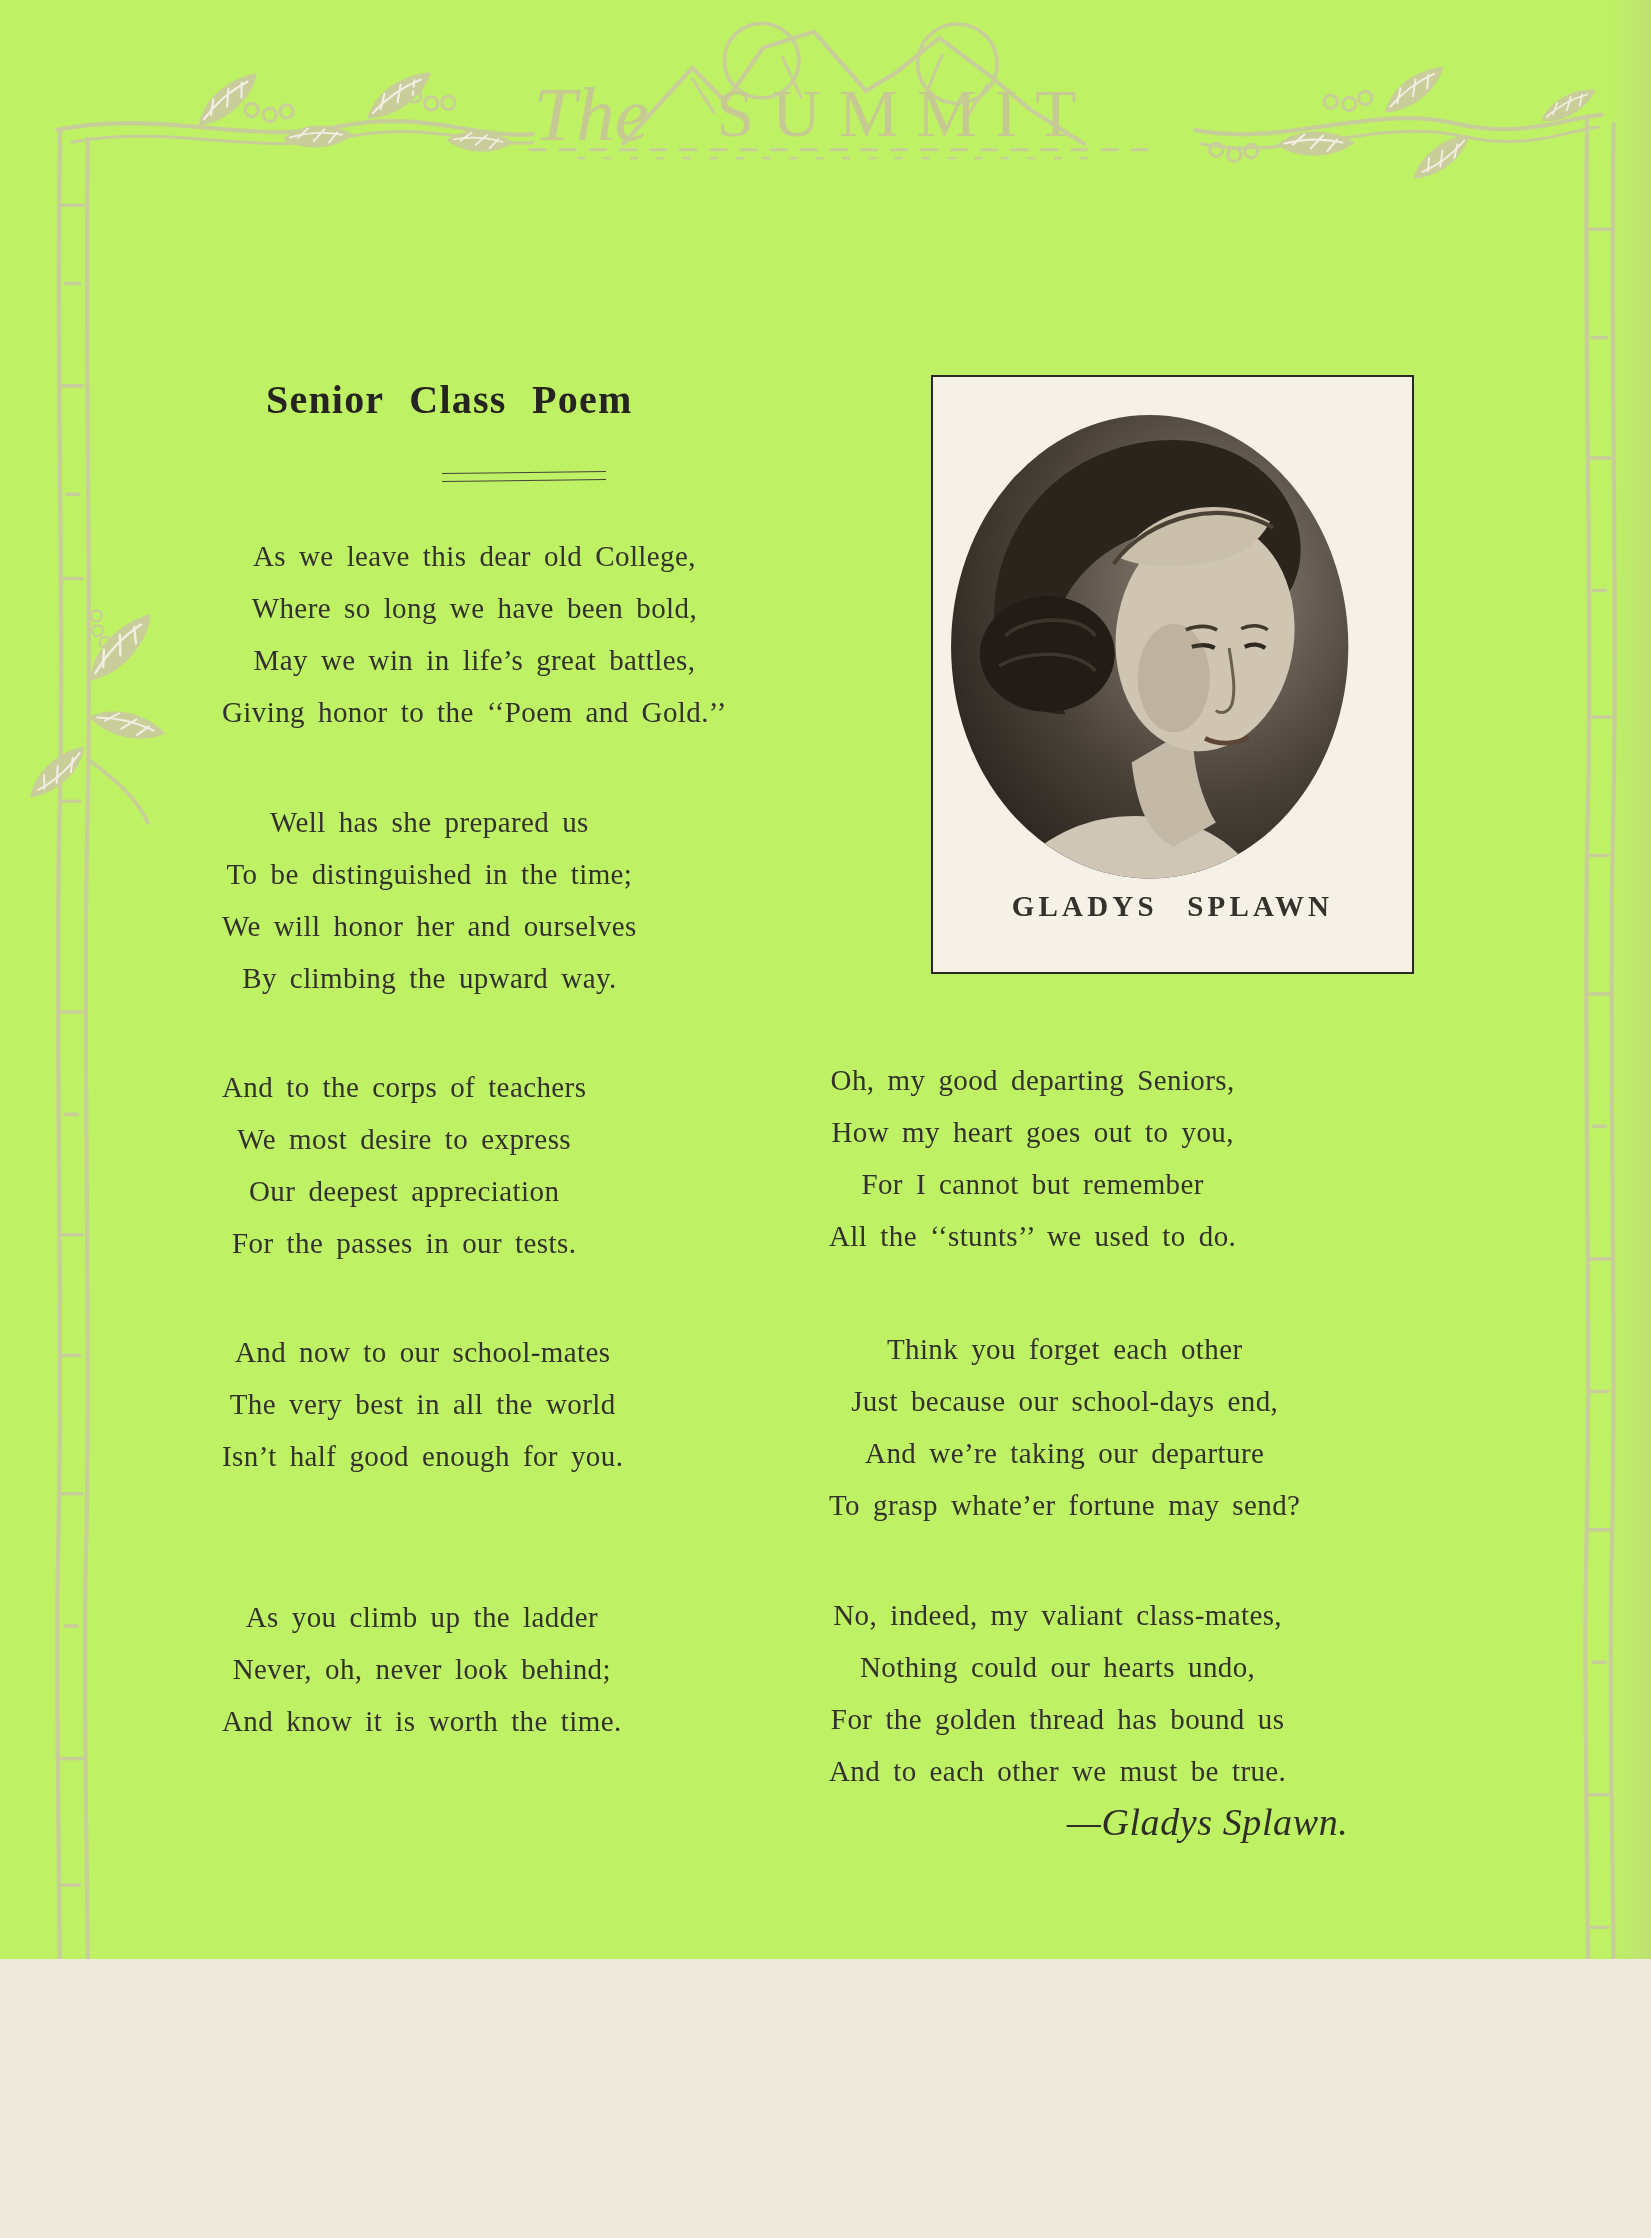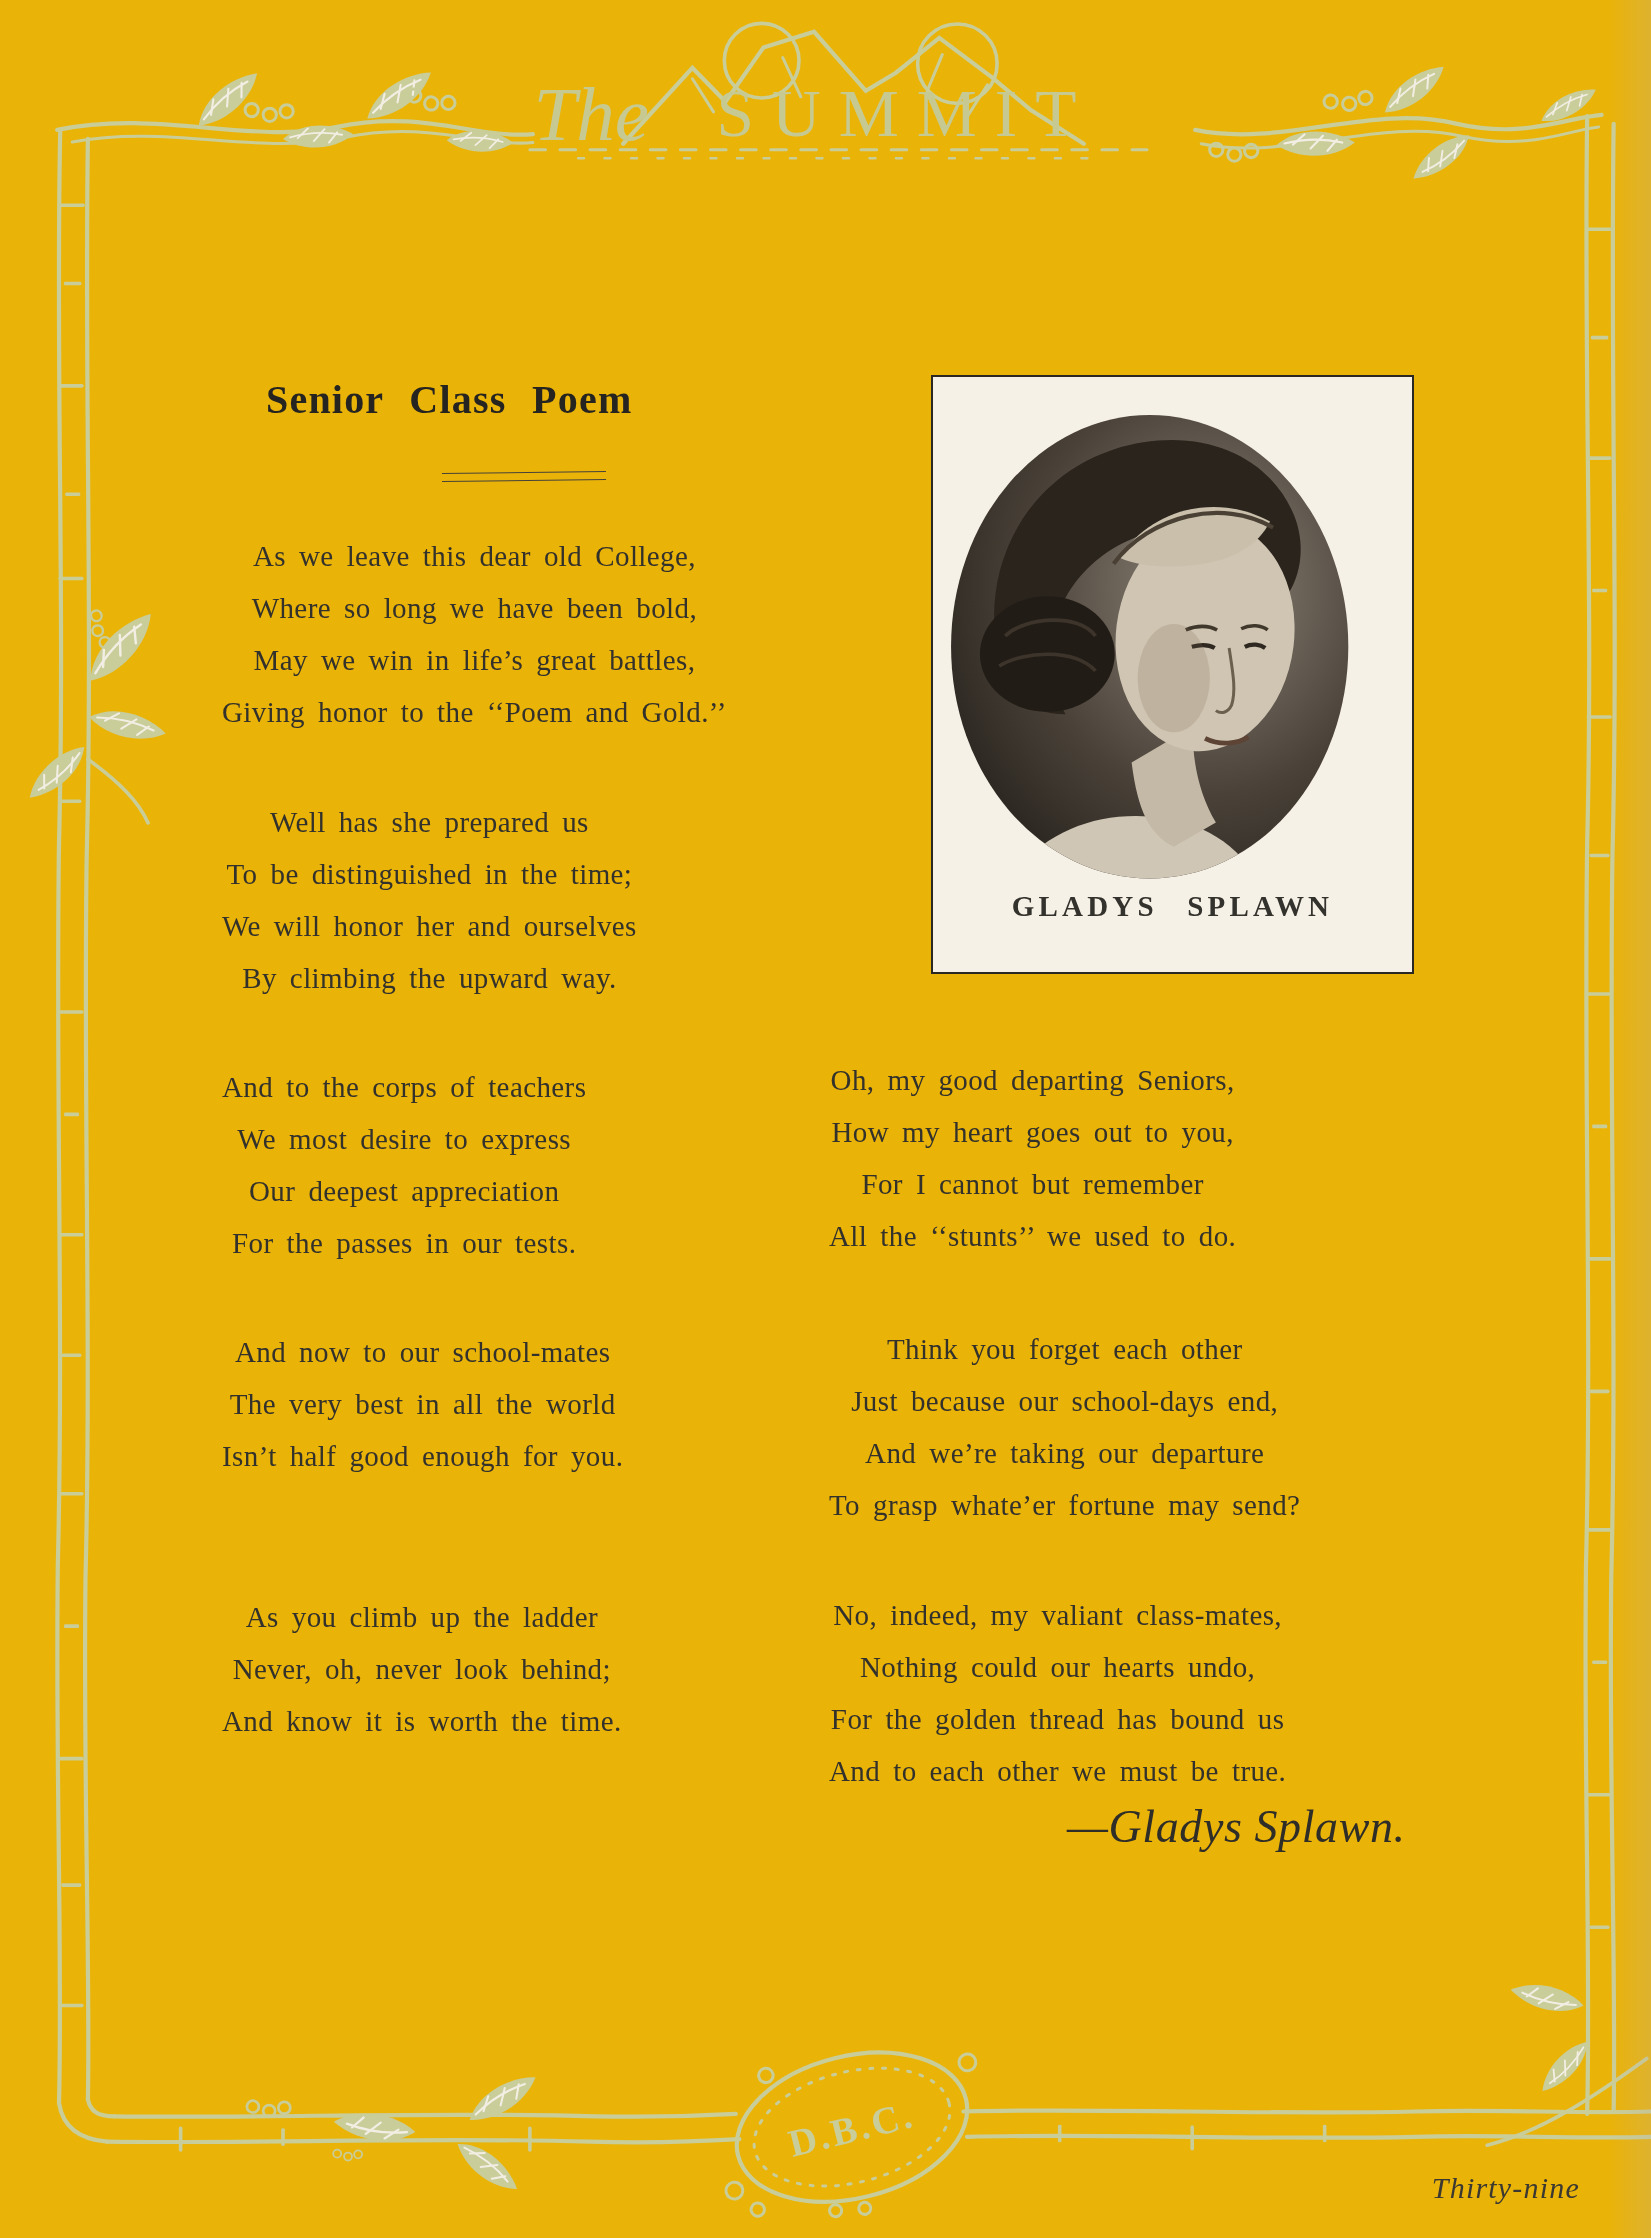--- a/index.html
+++ b/index.html
@@ -3,22 +3,22 @@
 <meta charset="utf-8">
 <style>
   html,body{margin:0;padding:0;}
   body{
     width:1651px;height:2239px;
     background:#efe9dd;
     font-family:"Liberation Serif", serif;
     color:#33312c;
   }
   .page{
-    position:absolute;left:0;top:0;width:1651px;height:2238px;
-    background:#eab308;
+    position:absolute;left:0;top:0;width:1651px;height:1959px;
+    background:#bef264;
     overflow:hidden;
   }
   .edge-shade{
     position:absolute;right:0;top:0;width:42px;height:100%;
     background:linear-gradient(to right, rgba(190,176,150,0), rgba(190,176,150,0.28));
   }
   .border-art{position:absolute;left:0;top:0;pointer-events:none;}
 
   .page-title{
     position:absolute;left:266px;top:376px;width:518px;margin:0;
@@ -37,21 +37,21 @@
     font-size:29px;line-height:52px;
     letter-spacing:0.4px;word-spacing:5.4px;
     white-space:nowrap;color:#33312c;text-align:center;
   }
   .stanza p{margin:0;}
   .col-left{left:222px;}
   .col-right{left:829px;}
 
   .signature{
     position:absolute;left:1067px;top:1800px;
-    font-size:46px;font-style:italic;letter-spacing:0.6px;
+    font-size:38px;font-style:italic;letter-spacing:0.6px;
     color:#2f2d27;white-space:nowrap;text-align:center;
   }
 
   .photo-frame{
     position:absolute;left:931px;top:375px;width:443px;height:595px;
     margin:0;border:2.4px solid #2b2823;background:#f6f1e7;padding-left:36px;
   }
   .photo-frame svg{position:absolute;left:0;top:0;}
   .portrait-caption{
     position:absolute;left:0;top:513px;width:100%;

